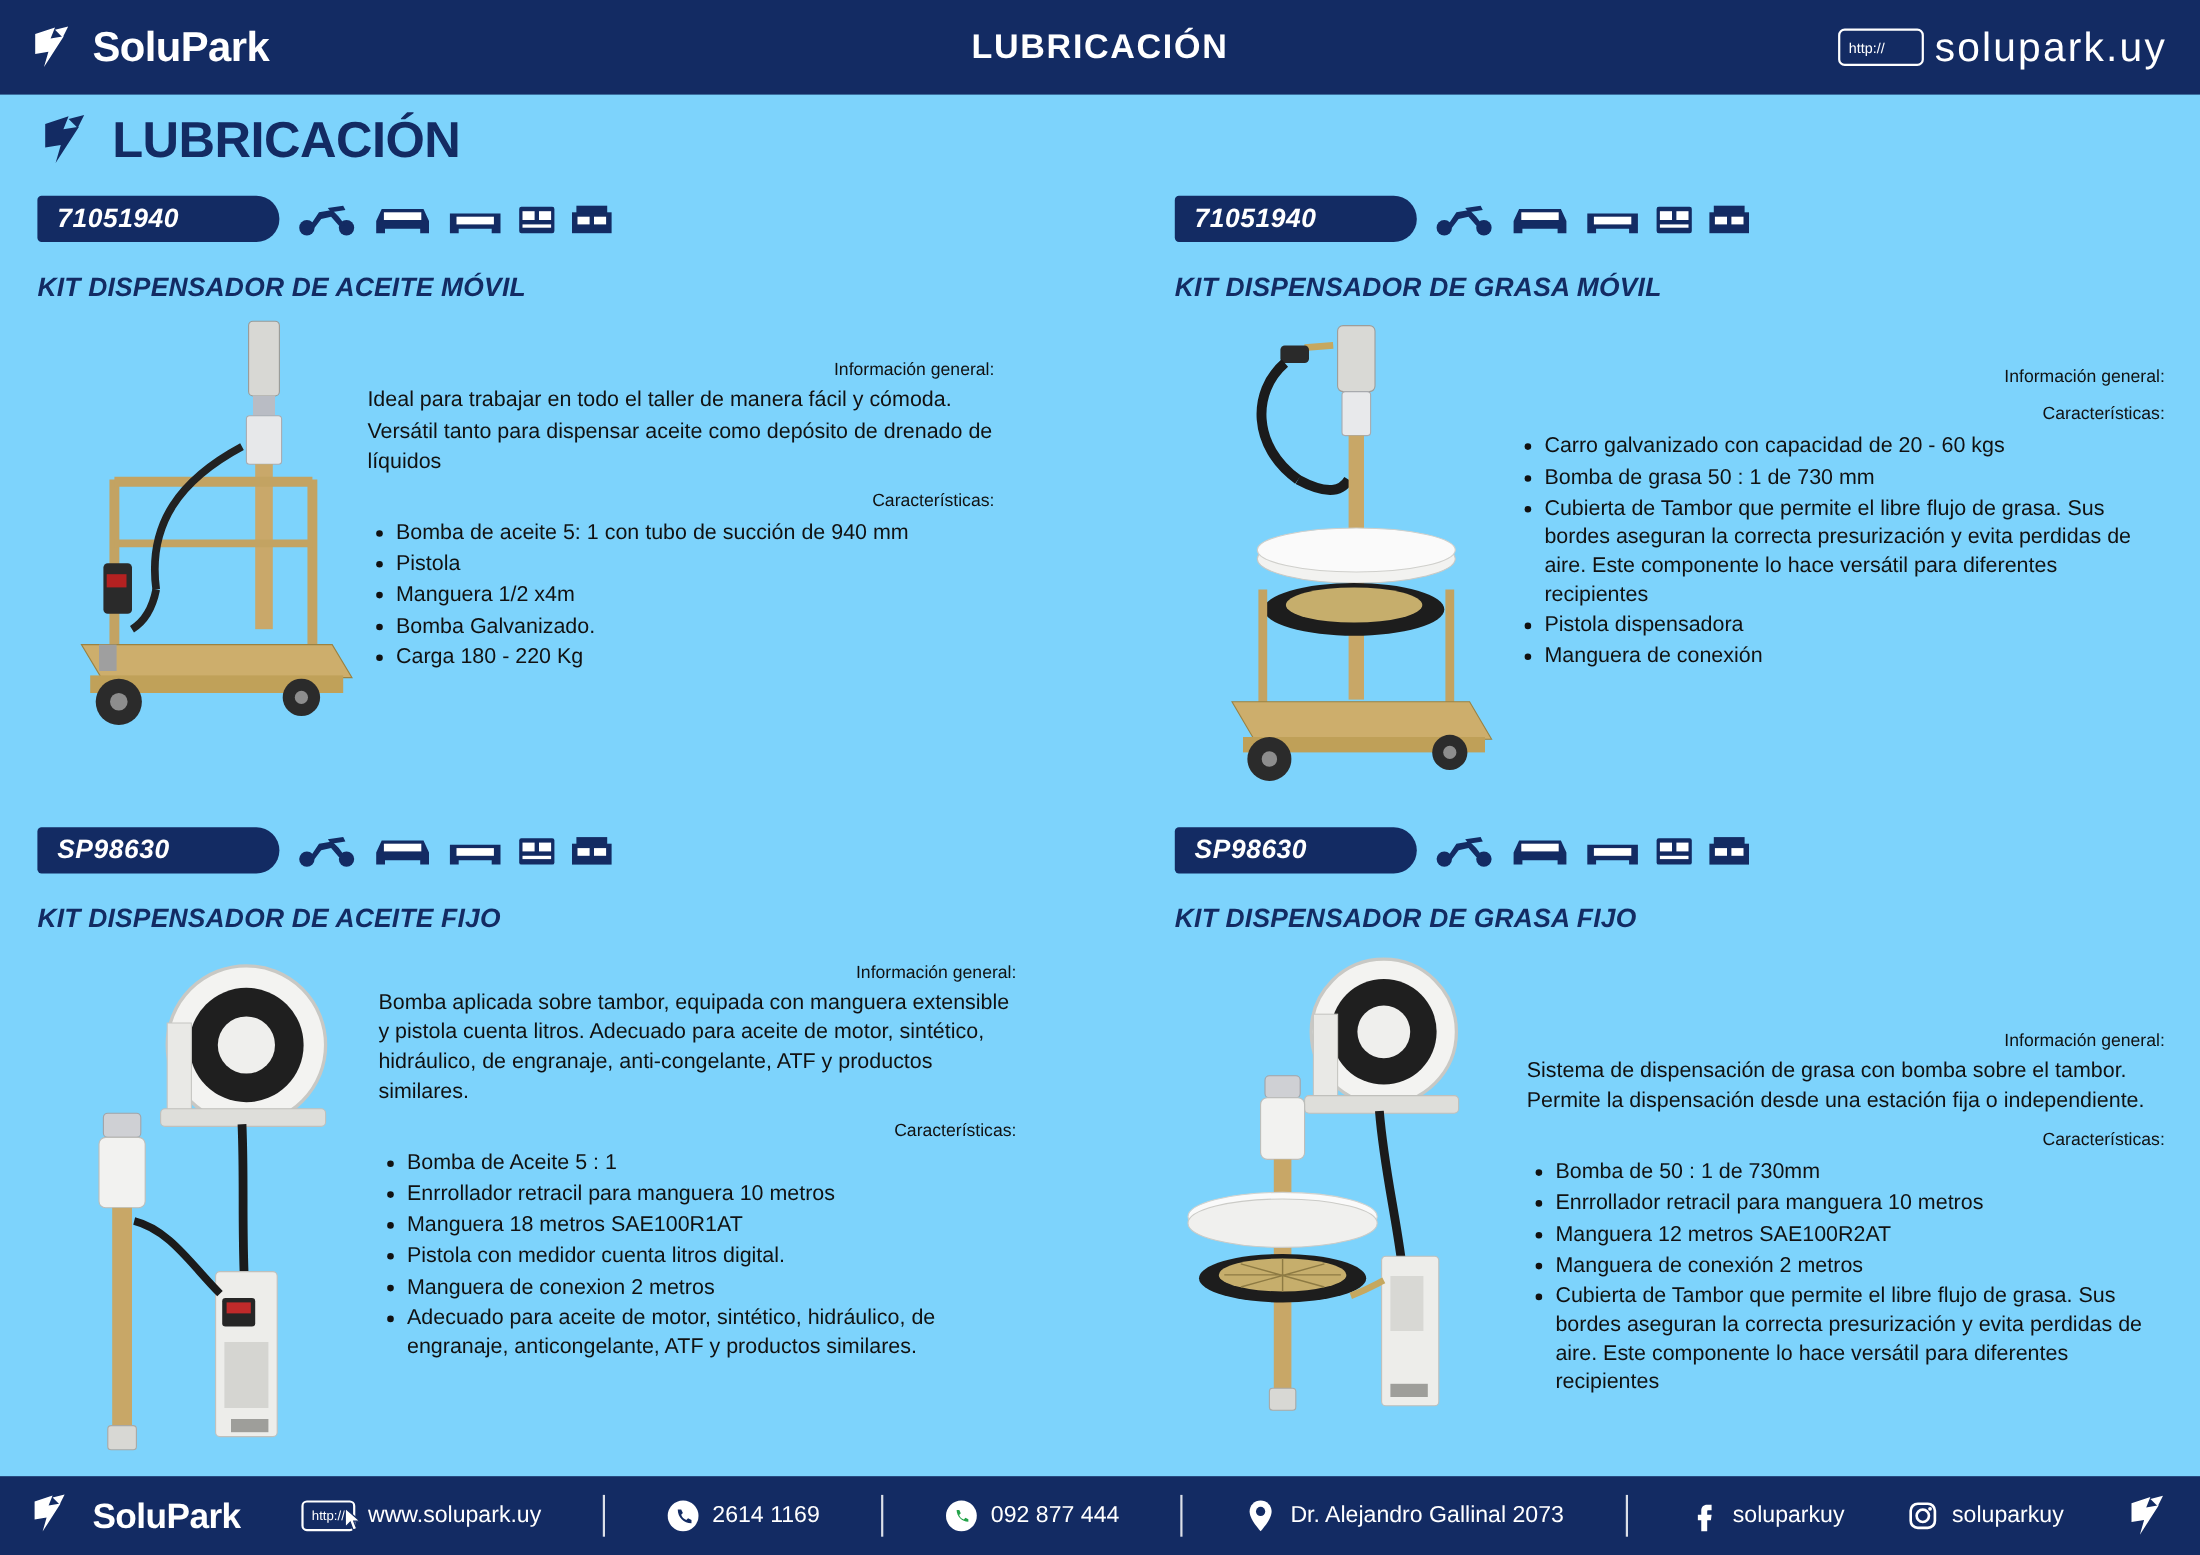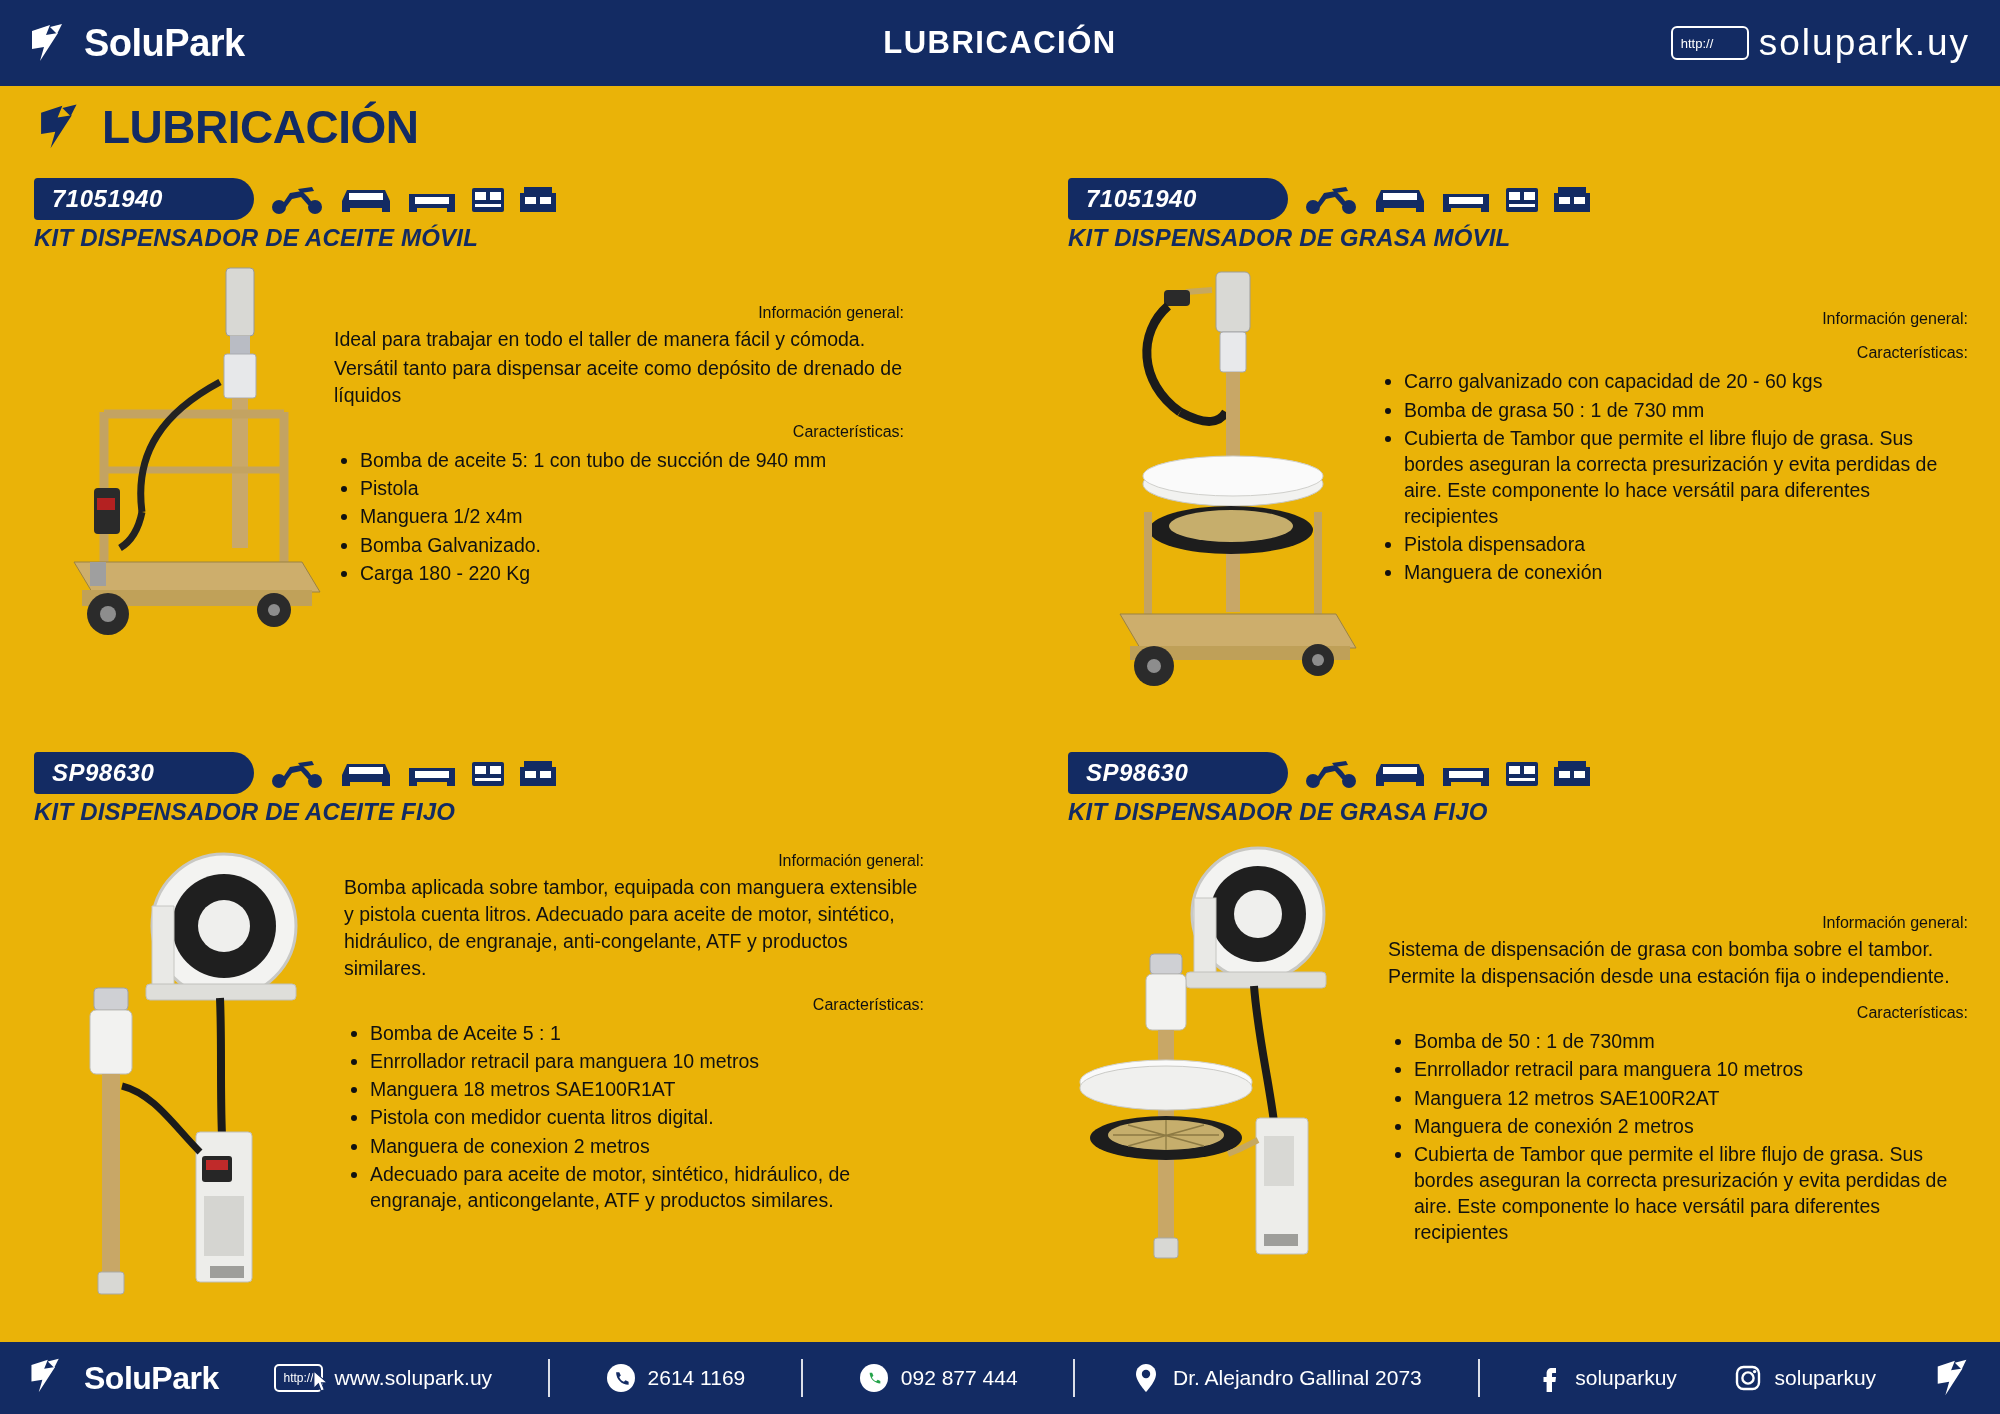--- a/index.html
+++ b/index.html
@@ -12,21 +12,21 @@
     height: 1414px;
     font-family: "Liberation Sans", sans-serif;
     color: #111;
     position: relative;
     overflow: hidden;
   }
   .page {
     width: 2000px;
     height: 1414px;
     position: relative;
-    background: #eab308;
+    background: #7dd3fc;
   }
 
   
   .topbar {
     position: absolute;
     left: 0; top: 0;
     width: 2000px;
     height: 86px;
     background: #132b63;
     display: flex;
@@ -133,21 +133,21 @@
     align-items: flex-end;
     gap: 12px;
   }
   .vehicle-icons svg { display: block; }
   .prod-title {
     color: #132b63;
     font-size: 24px;
     font-weight: bold;
     font-style: italic;
     line-height: 1.18;
-    margin-top: 4px;
+    margin-top: 28px;
     letter-spacing: 0.2px;
   }
   .body-area {
     display: flex;
     margin-top: 10px;
   }
   .img-col {
     flex: 0 0 auto;
     display: flex;
     align-items: flex-start;

